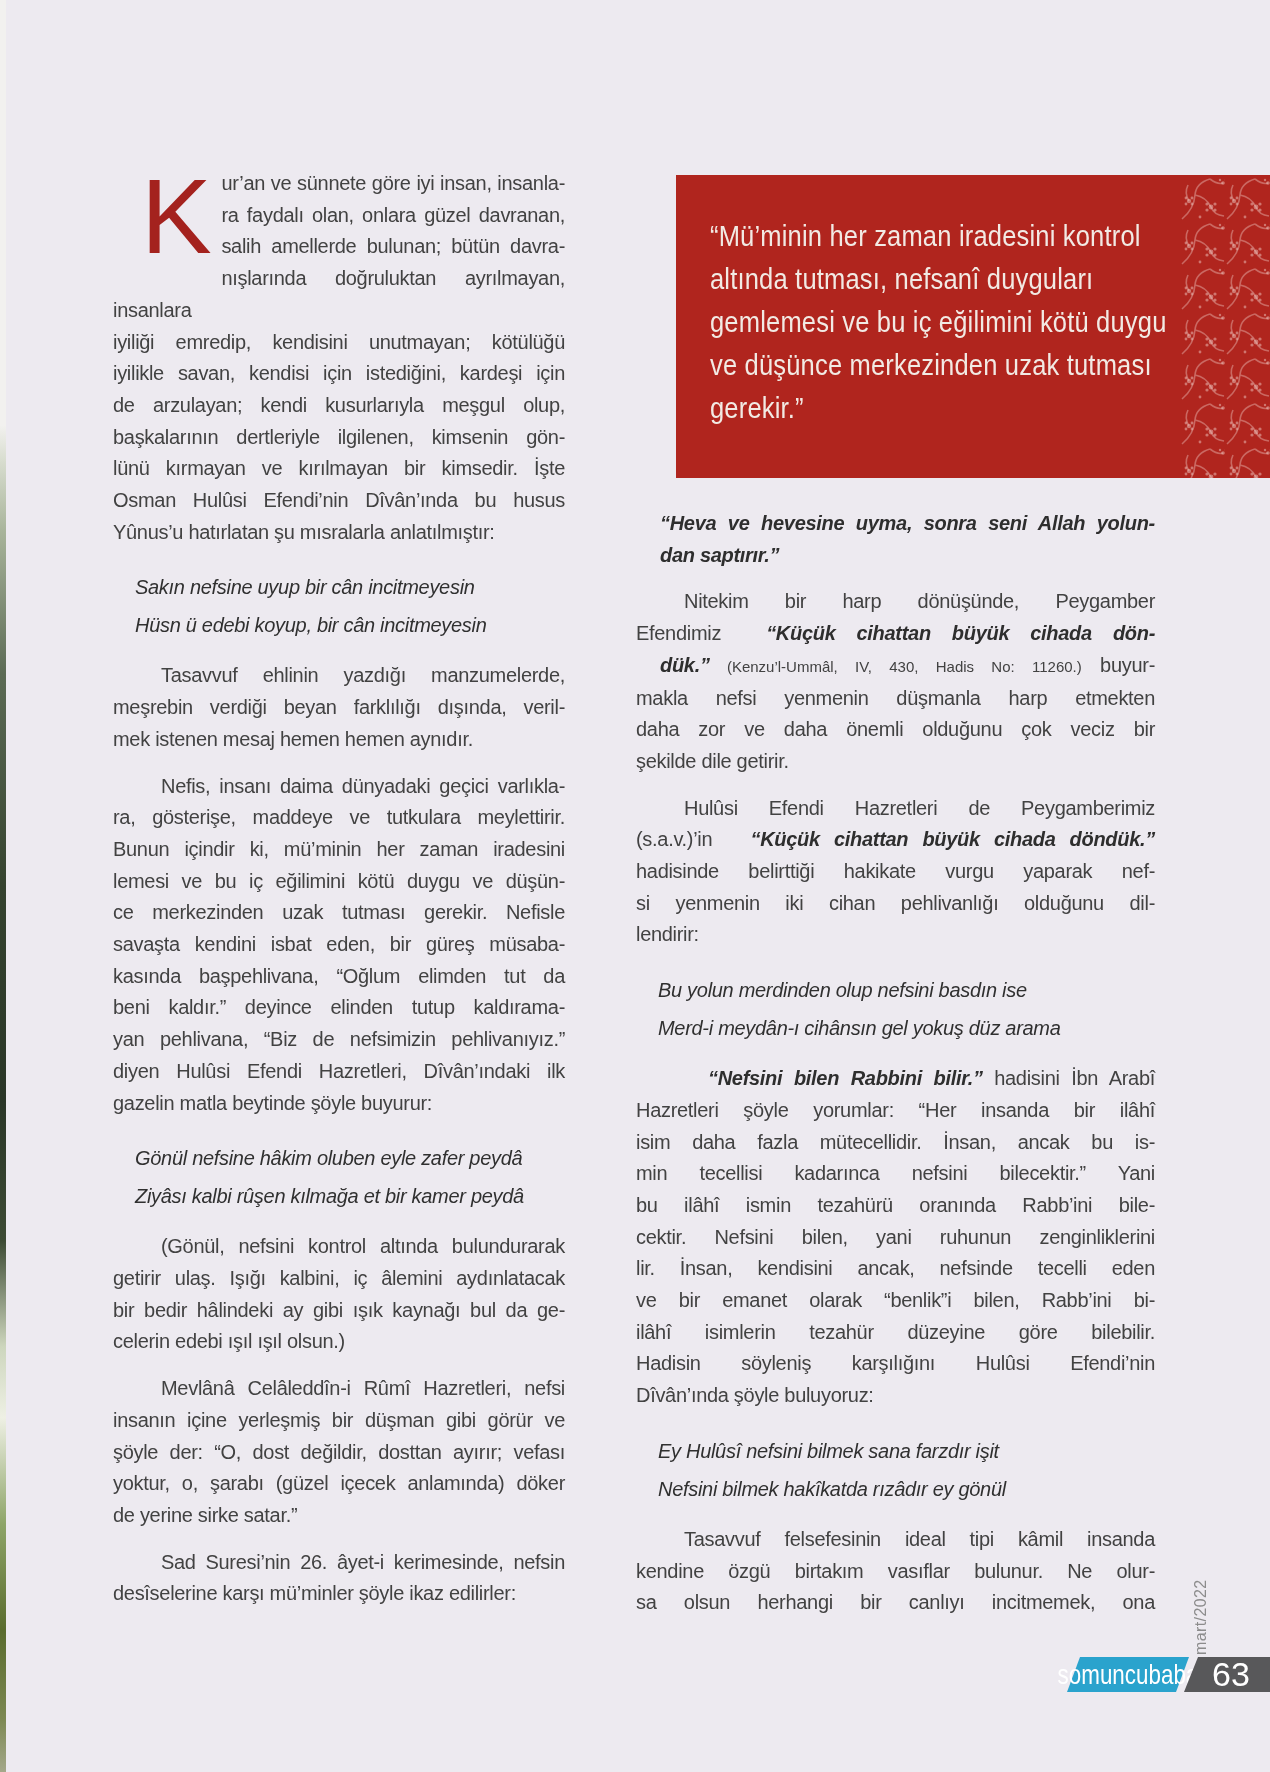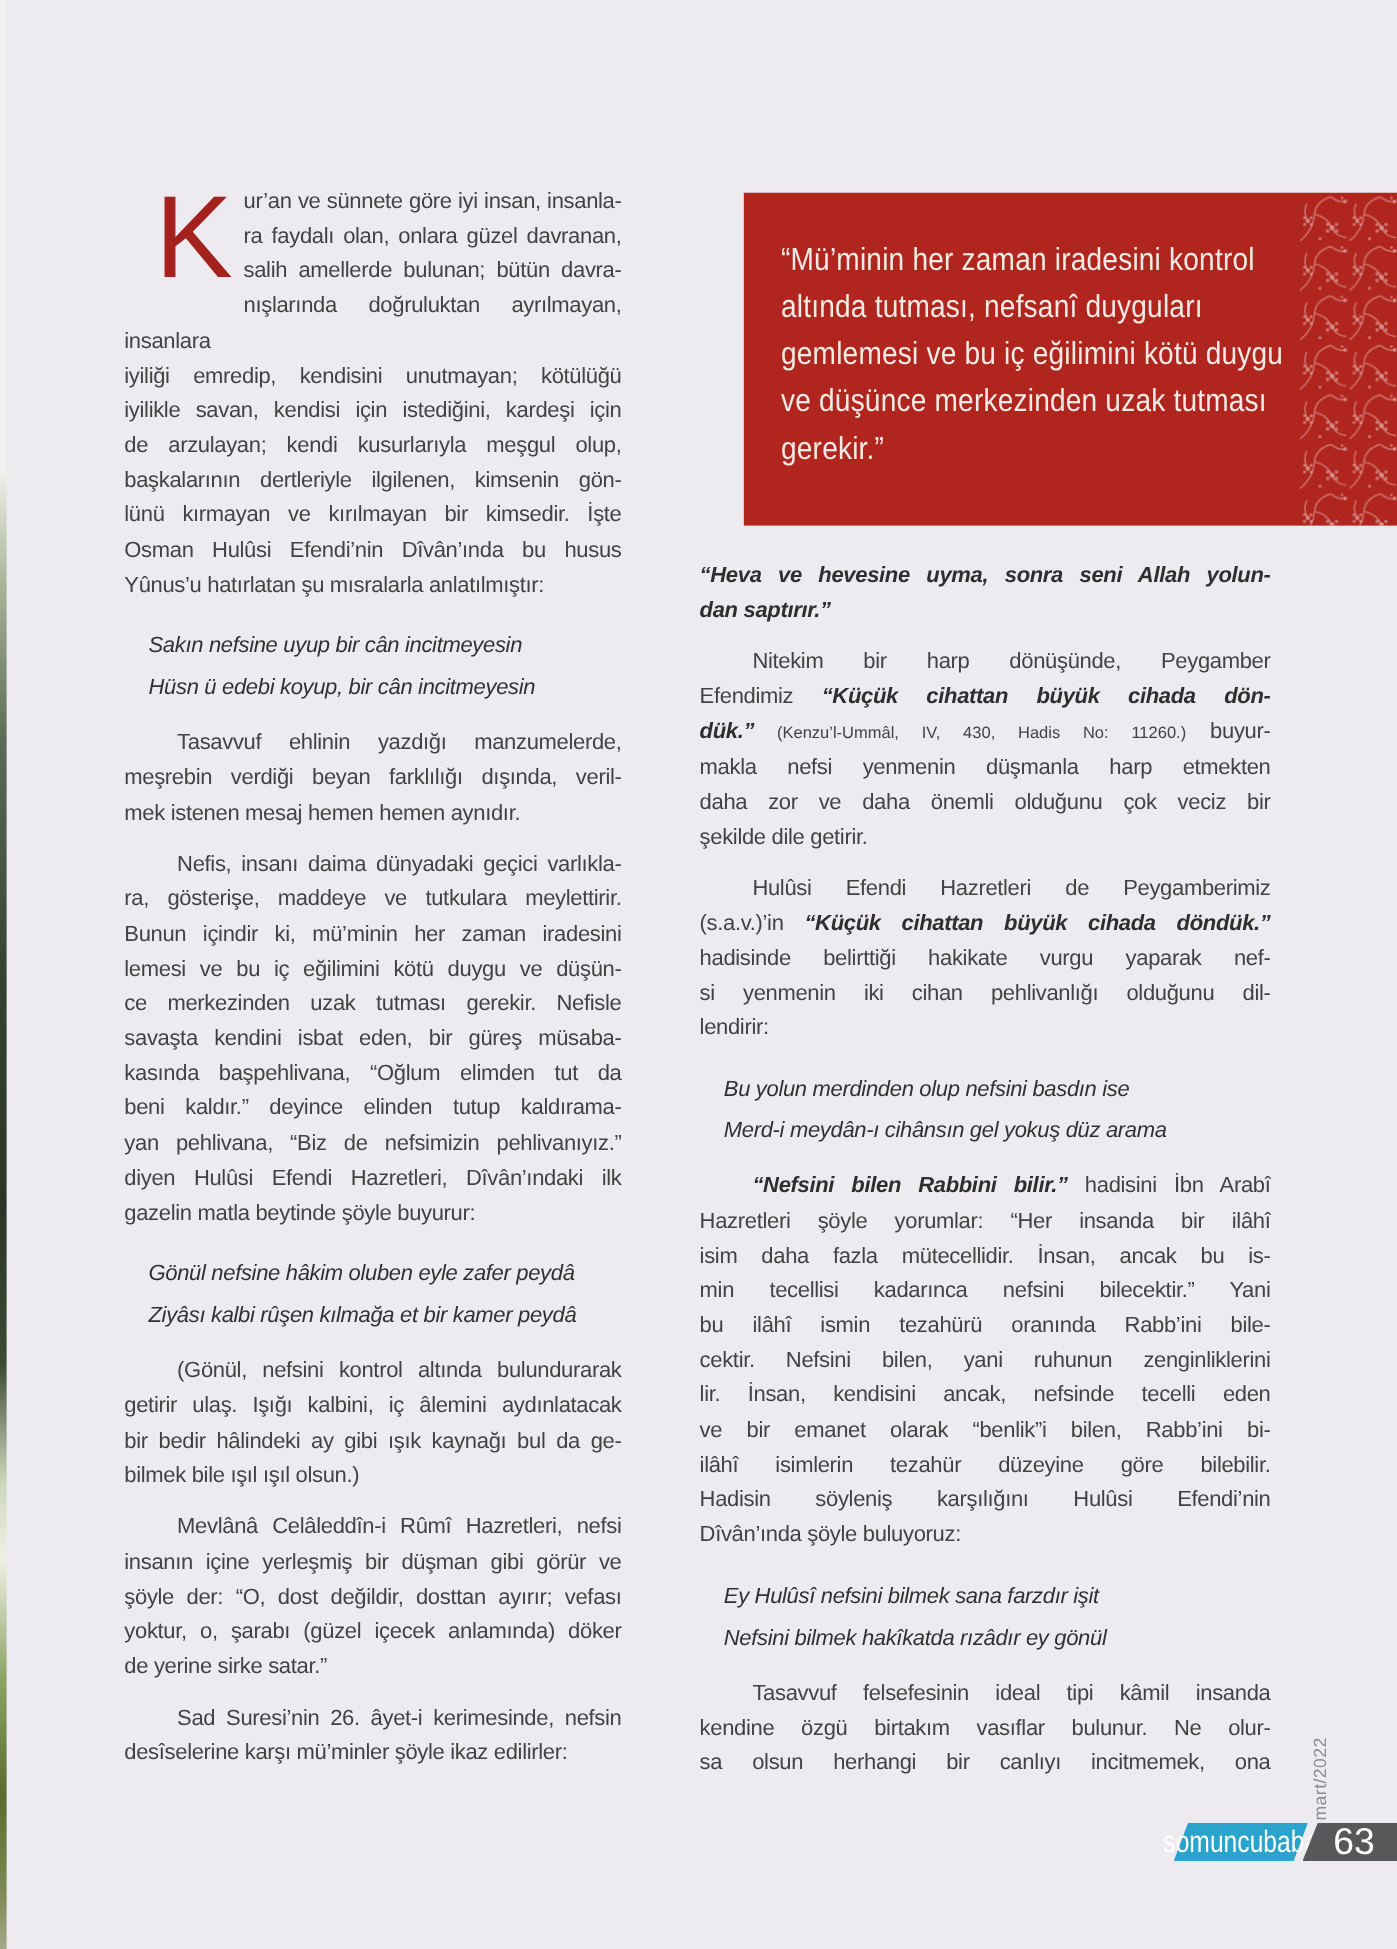--- a/index.html
+++ b/index.html
@@ -23,21 +23,21 @@
   .col-right{left:636px;top:508px;width:519px;}
   .para{margin:0 0 15px 0;}
   .ln{text-align:justify;text-align-last:justify;}
   .ln.last{text-align-last:left;}
   .ln.indent{padding-left:48px;}
   .poem{margin:20px 0 16px 22px;font-style:italic;color:#303030;line-height:38px;}
   .poem .ln{text-align:left;text-align-last:left;}
   .dropcap{float:left;font-size:106px;line-height:90px;height:94px;
     margin:3px 10px 0 28px;color:#a4221e;}
   .seg-r{font-style:normal;}
-  .seg-bi{font-style:italic;font-weight:bold;color:#2e2e2e;}
+  .seg-bi{font-style:italic;font-weight:bold;color:#2e2e2e;margin-left:24px;}
   .seg-sm{font-size:15px;letter-spacing:0;}
   
   .badge-brand{position:absolute;left:1067px;top:1657px;width:122px;height:35px;
     background:transparent;}
   .badge-brand .shape{position:absolute;inset:0;background:#2aa3cd;
     clip-path:polygon(13px 0,122px 0,109px 35px,0 35px);}
   .badge-brand .txt{position:absolute;inset:0;display:flex;align-items:center;justify-content:center;
     color:#fff;font-size:28px;}
   .badge-brand .txt span{display:inline-block;transform:scaleX(0.8);}
   .badge-num{position:absolute;left:1184px;top:1657px;width:86px;height:35px;background:transparent;}
@@ -137,21 +137,21 @@
         <div class="ln last">gazelin matla beytinde şöyle buyurur:</div>
       </div>
       <div class="poem">
         <div class="ln">Gönül nefsine hâkim oluben eyle zafer peydâ</div>
         <div class="ln">Ziyâsı kalbi rûşen kılmağa et bir kamer peydâ</div>
       </div>
       <div class="para">
         <div class="ln indent">(Gönül, nefsini kontrol altında bulundurarak</div>
         <div class="ln">getirir ulaş. Işığı kalbini, iç âlemini aydınlatacak</div>
         <div class="ln">bir bedir hâlindeki ay gibi ışık kaynağı bul da ge-</div>
-        <div class="ln last">bilmek bile ışıl ışıl olsun.)</div>
+        <div class="ln last">celerin edebi ışıl ışıl olsun.)</div>
       </div>
       <div class="para">
         <div class="ln indent">Mevlânâ Celâleddîn-i Rûmî Hazretleri, nefsi</div>
         <div class="ln">insanın içine yerleşmiş bir düşman gibi görür ve</div>
         <div class="ln">şöyle der: “O, dost değildir, dosttan ayırır; vefası</div>
         <div class="ln">yoktur, o, şarabı (güzel içecek anlamında) döker</div>
         <div class="ln last">de yerine sirke satar.”</div>
       </div>
       <div class="para">
         <div class="ln indent">Sad Suresi’nin 26. âyet-i kerimesinde, nefsin</div>

